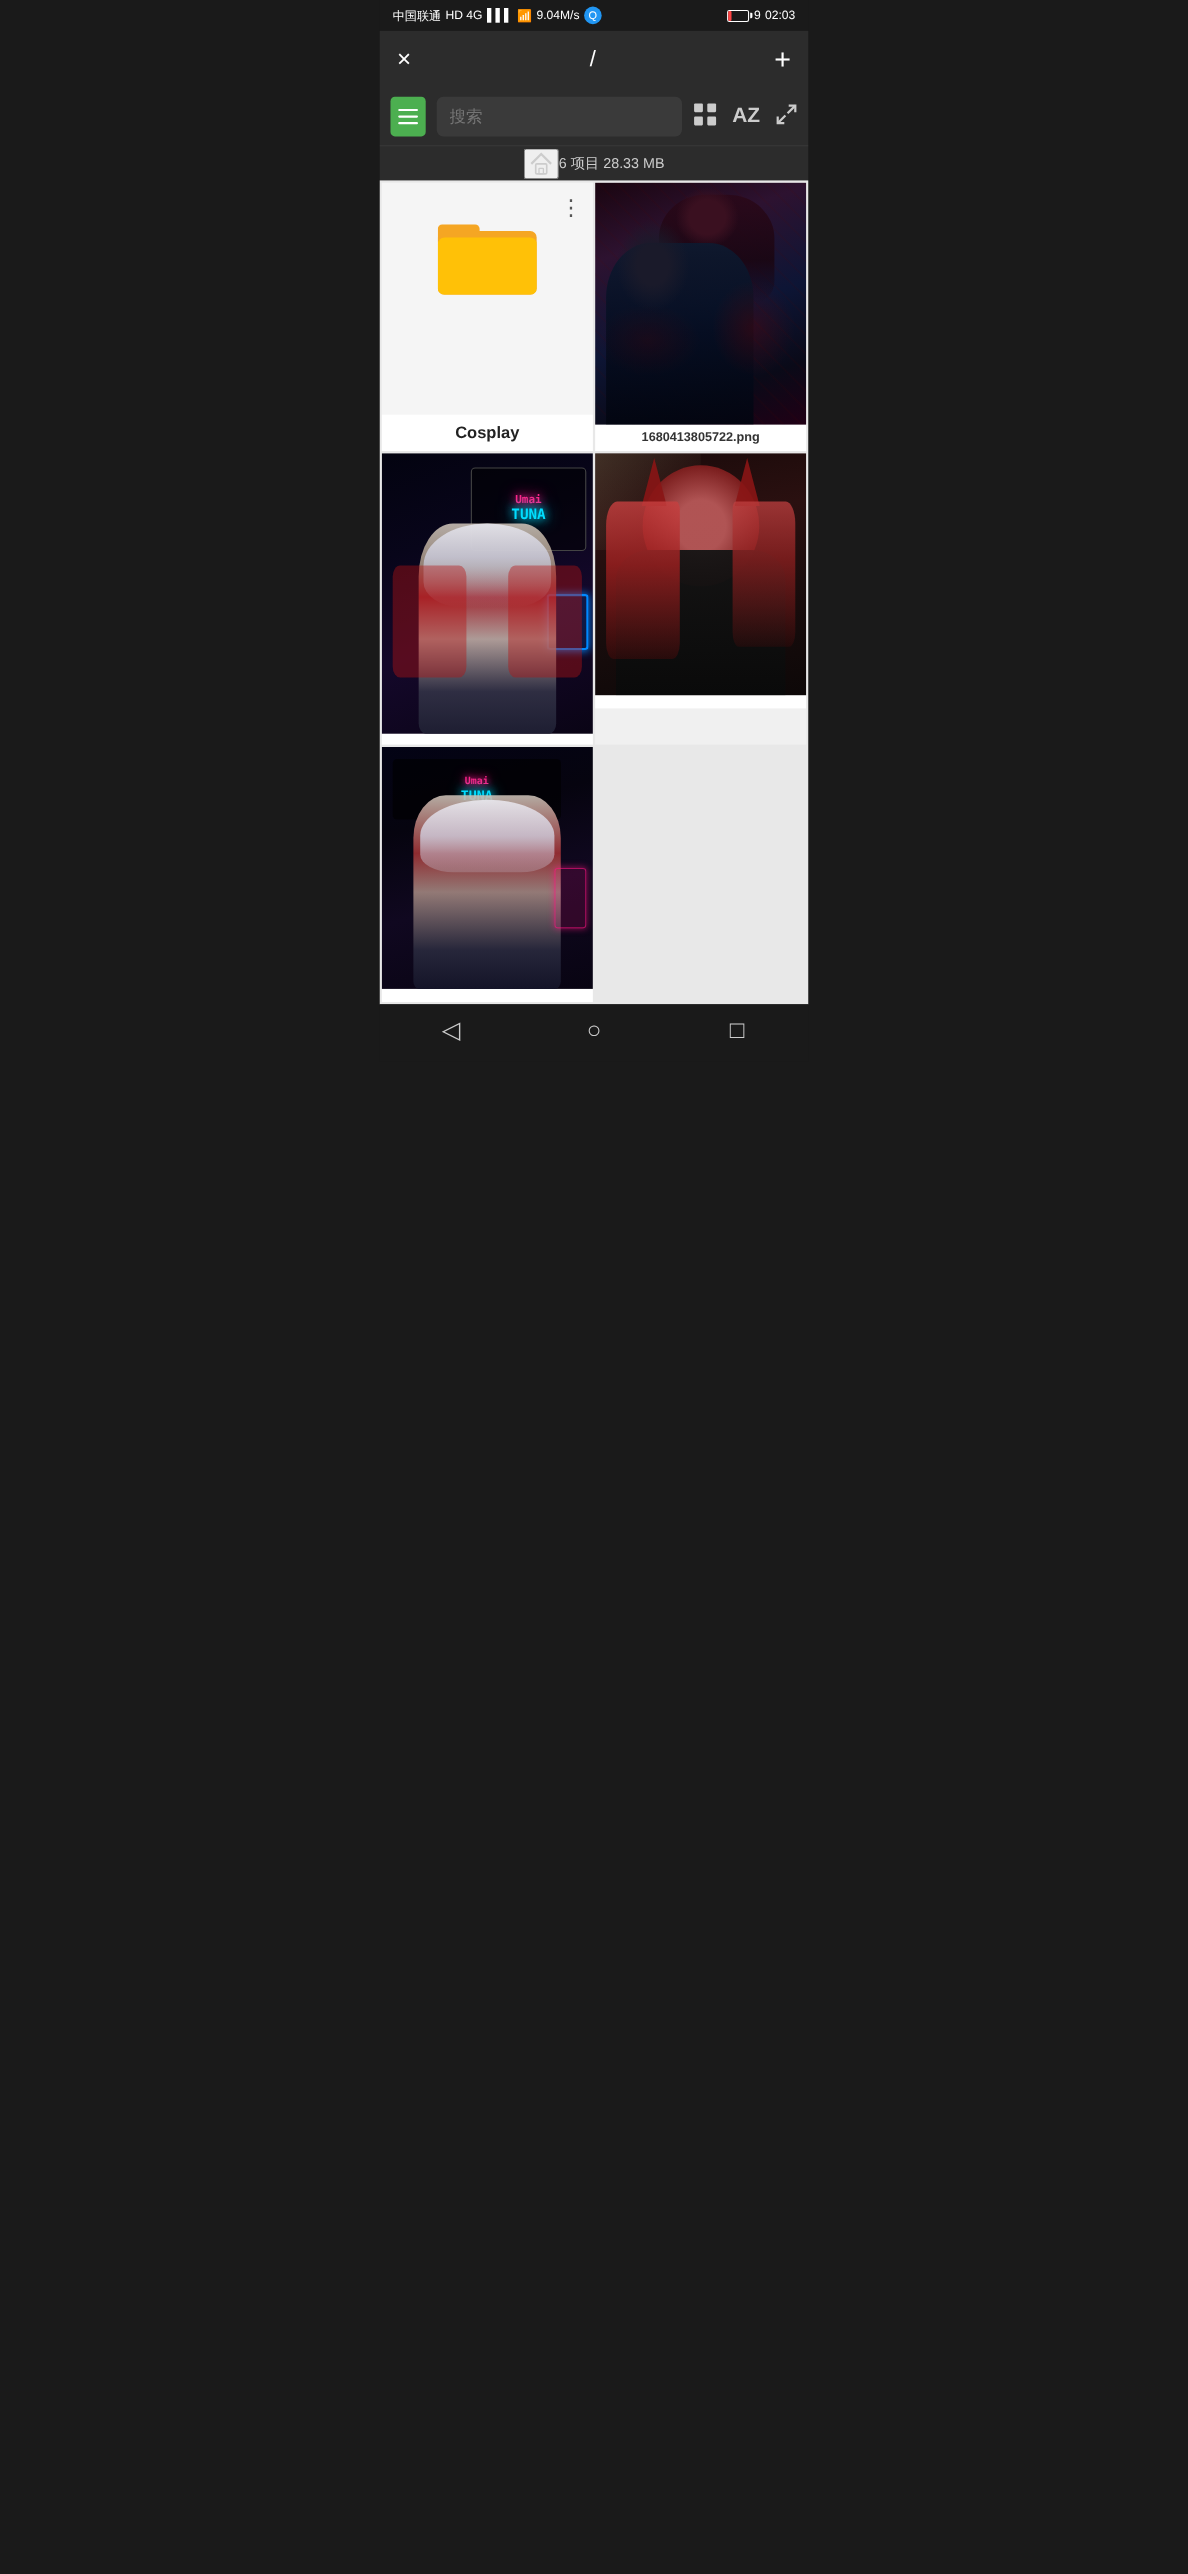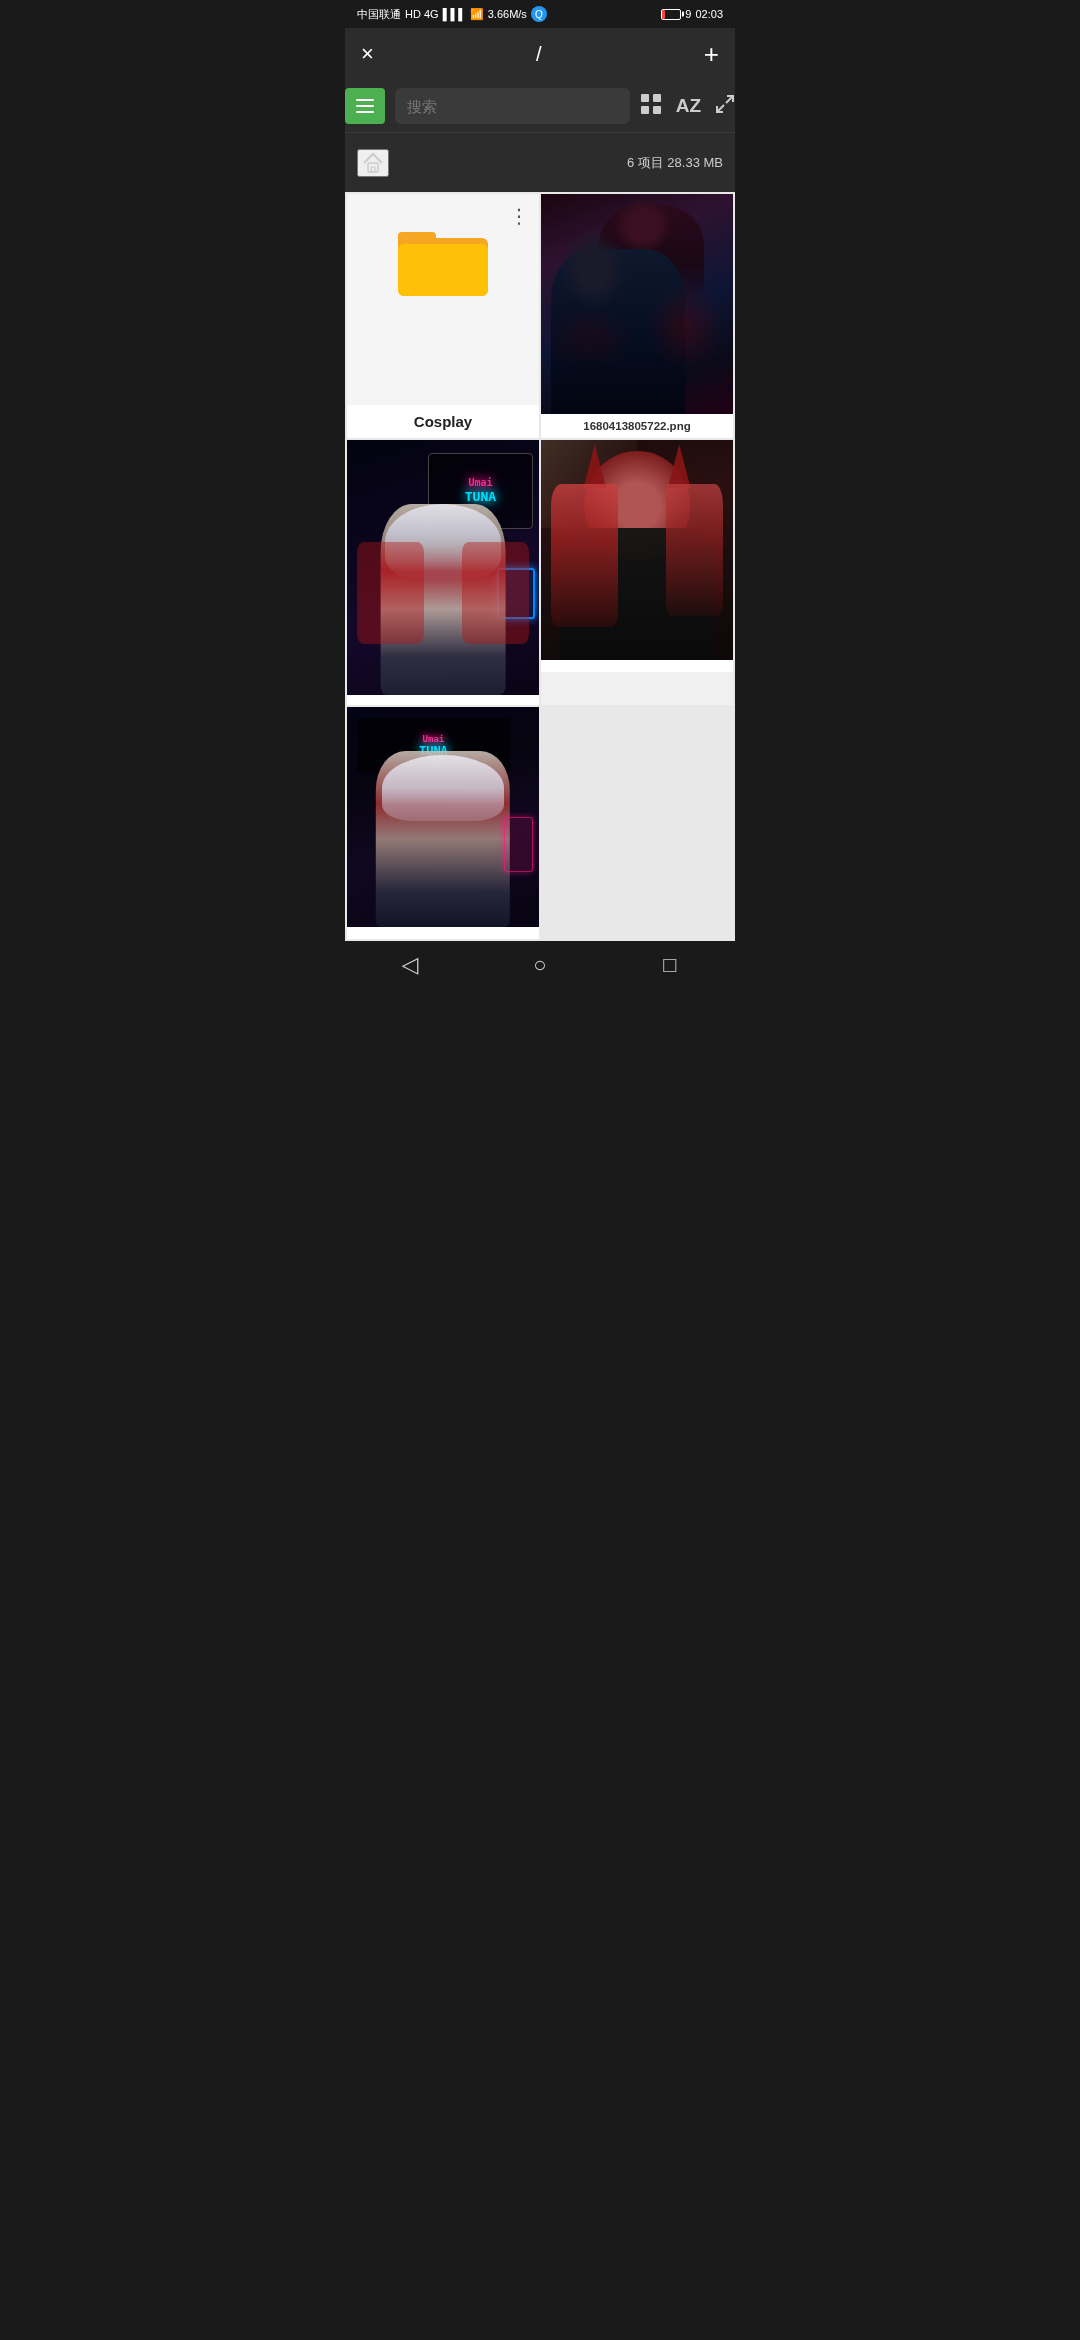--- a/index.html
+++ b/index.html
@@ -78,21 +78,21 @@
       font-size: 26px;
       font-weight: 300;
       cursor: pointer;
     }
 
     
     .toolbar {
       background: #2c2c2c;
       display: flex;
       align-items: center;
-      padding: 8px 0;
+      padding: 8px 10px;
       gap: 10px;
       height: 52px;
     }
     .toolbar-menu-btn {
       background: #4caf50;
       border: none;
       border-radius: 4px;
       width: 40px;
       height: 36px;
       cursor: pointer;
@@ -129,24 +129,24 @@
       color: #ccc;
       font-size: 18px;
       cursor: pointer;
     }
 
     
     .info-bar {
       background: #2c2c2c;
       display: flex;
       align-items: center;
-      justify-content: space-between;
+      justify-content: center;
       padding: 8px 12px;
       border-top: 1px solid #3a3a3a;
-      height: 60px;
+      height: 32px;
     }
     .info-bar-home {
       color: #ccc;
       font-size: 20px;
       cursor: pointer;
       width: 32px;
       height: 28px;
       display: flex;
       align-items: center;
       justify-content: center;
@@ -257,21 +257,21 @@
   </style>
 </head>
 <body>
 
 <div class="status-bar">
   <div class="status-left">
     <span>中国联通</span>
     <span>HD 4G</span>
     <span>▌▌▌</span>
     <span>📶</span>
-    <span>3.66M/s</span>
+    <span>9.04M/s</span>
     <span style="background:#2196f3;border-radius:50%;width:16px;height:16px;display:inline-flex;align-items:center;justify-content:center;font-size:10px;color:#fff;">Q</span>
   </div>
   <div class="status-right">
     <div class="battery-icon">
       <div class="battery-fill"></div>
     </div>
     <span>9</span>
     <span>02:03</span>
   </div>
 </div>

